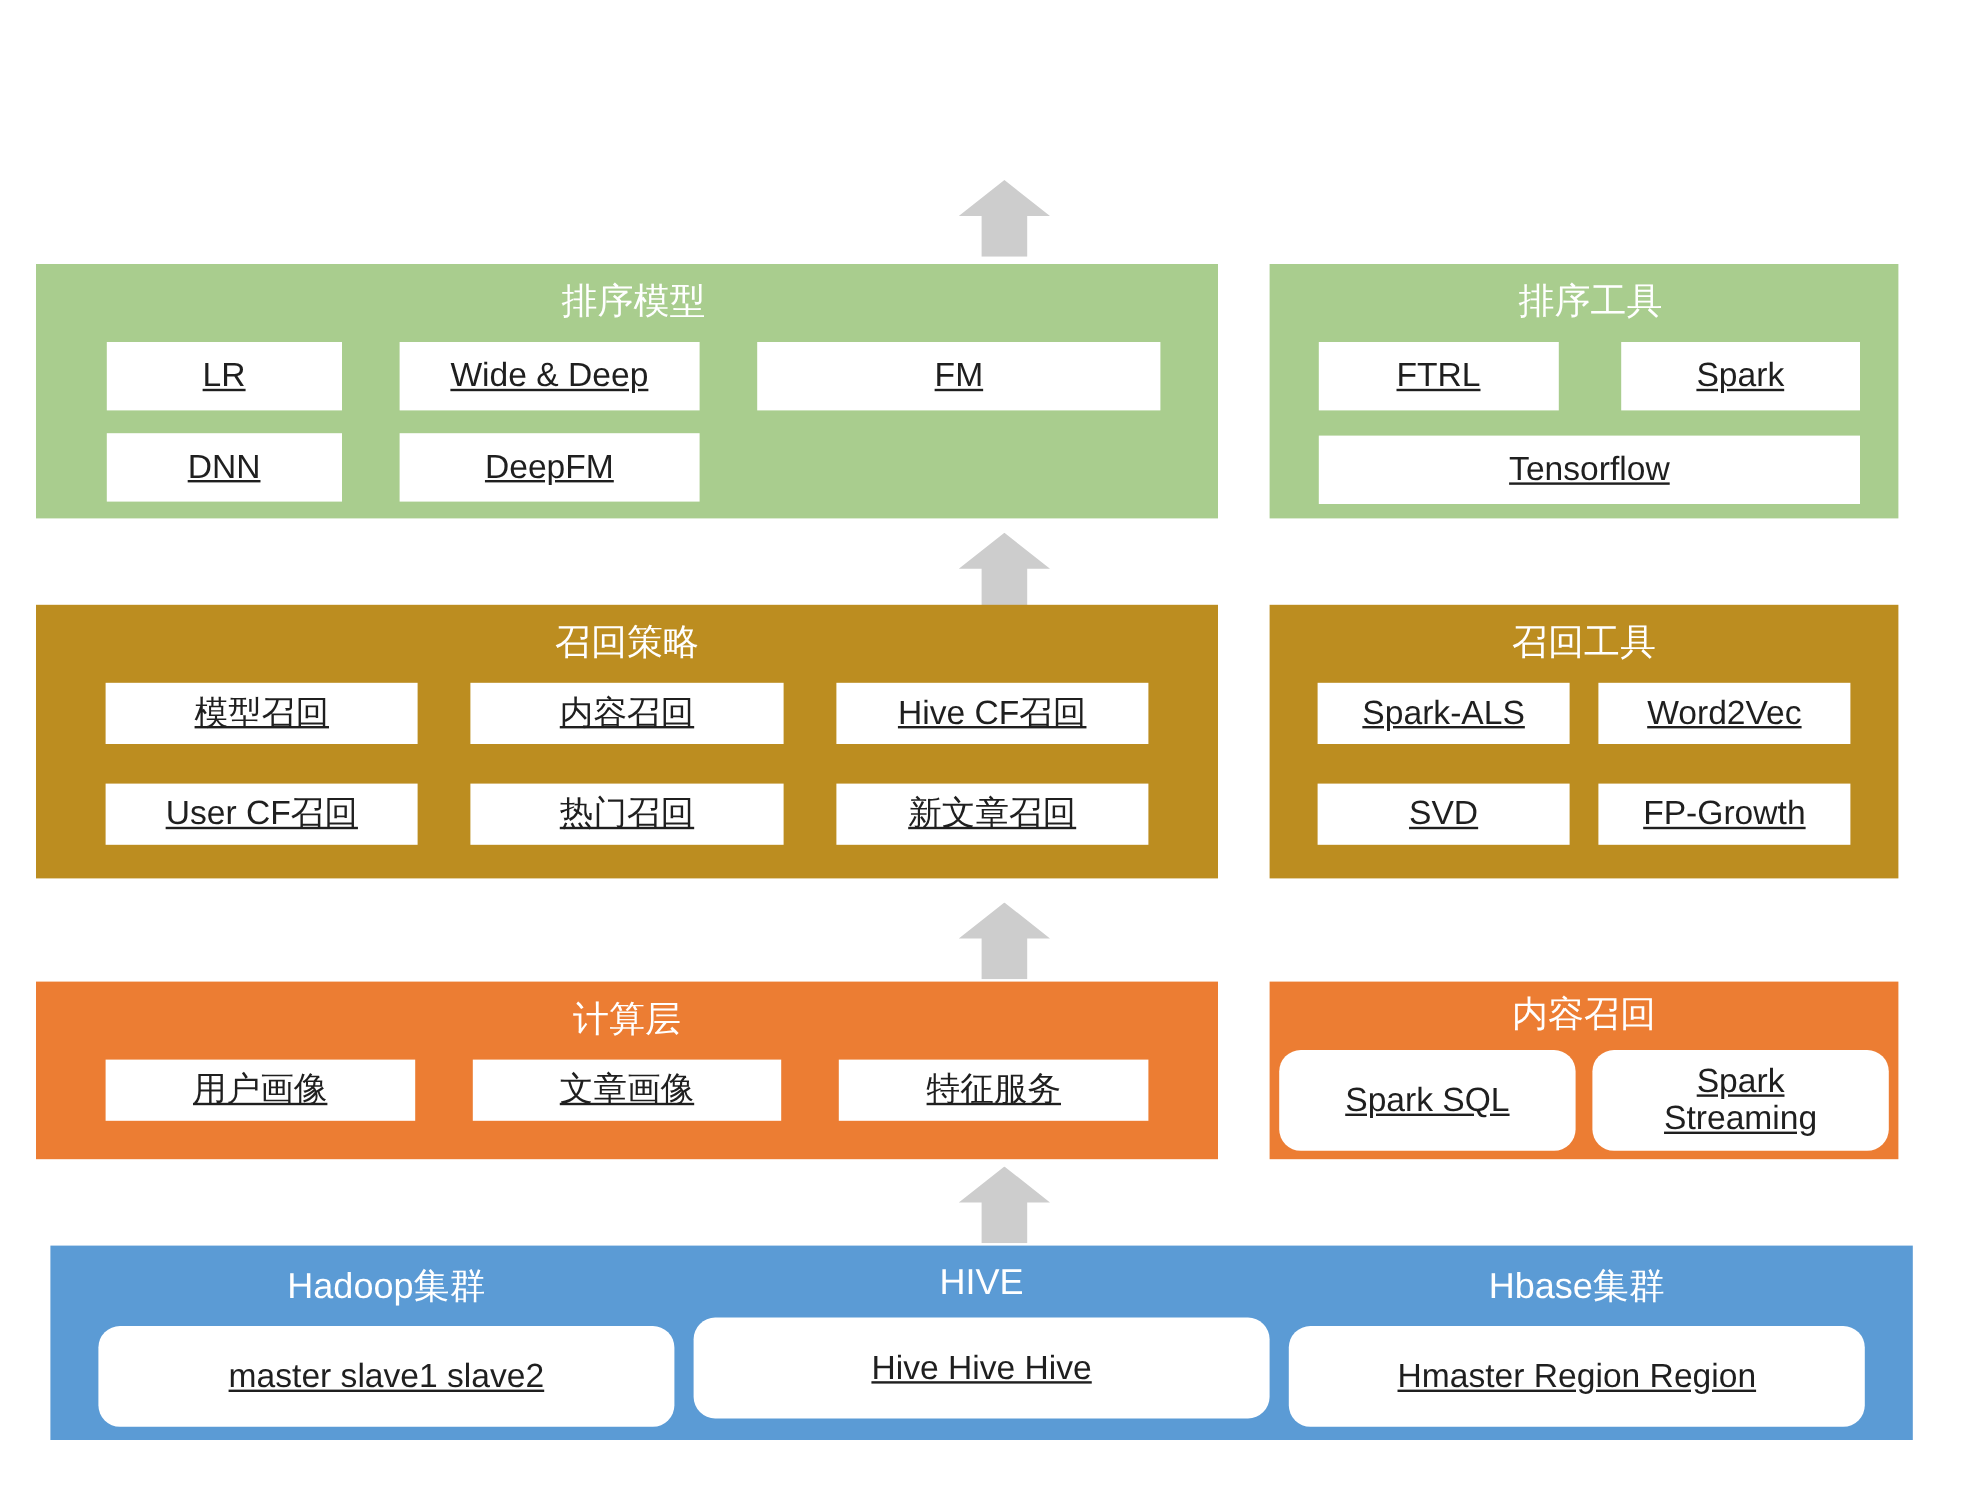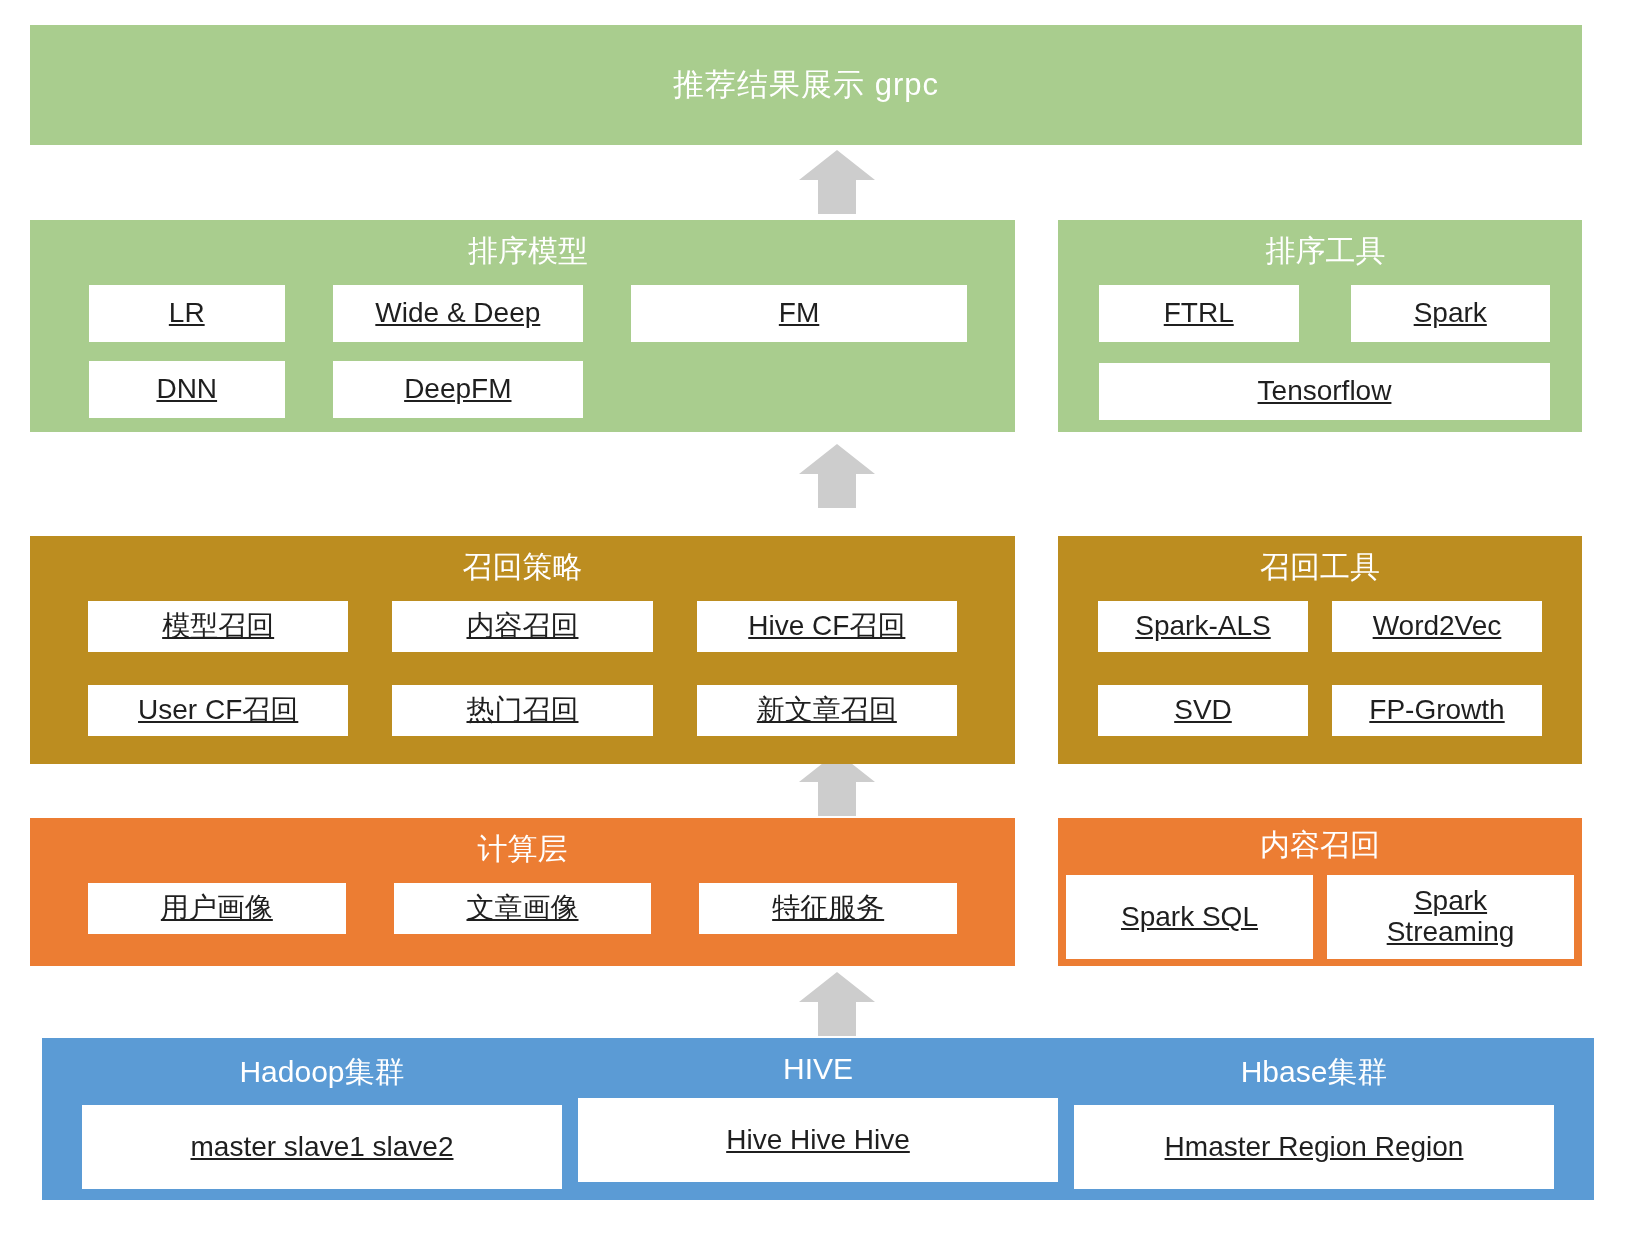--- a/index.html
+++ b/index.html
@@ -16,58 +16,55 @@
           color:#fff; font-size:31px; letter-spacing:1px;}
 
   .arrow{position:absolute; left:799px; width:76px; height:64px; color:var(--arrow);}
   .arrow svg{display:block; width:100%; height:100%;}
   .arrow-1{top:150px;} .arrow-2{top:444px;} .arrow-3{top:752px;} .arrow-4{top:972px;}
 
   .panel{position:absolute;}
   .panel-left{left:30px; width:985px;}
   .panel-right{left:1058px; width:524px;}
   .row-2{top:220px; height:212px;padding-left:11px;}
-  .row-3{top:536px; height:228px;}
+  .row-3{top:504px; height:228px;}
   .row-4{top:818px; height:148px;}
 
   .bg-green{background:var(--green);} .bg-gold{background:var(--gold);}
   .bg-orange{background:var(--orange);} .bg-blue{background:var(--blue);margin-left:12px;}
 
   .ptitle{text-align:center; color:#fff; font-size:30px; padding:11px 0 13px;}
   .ptitle-sm{padding:7px 0 9px;}
 
   .boxgrid{display:grid; column-gap:48px; row-gap:19px; margin:0 48px;}
   .grid-sorting{grid-template-columns:0.78fr 1fr 1.34fr;}
   .grid-3{grid-template-columns:1fr 1fr 1fr;}
   .grid-recall{column-gap:44px; row-gap:33px; margin:0 58px;}
   .grid-compute{margin:0 58px;}
   .grid-tools-green{grid-template-columns:1fr 1fr; column-gap:52px; row-gap:21px; margin:0 32px 0 30px;}
   .grid-tools-gold{grid-template-columns:1fr 1fr; column-gap:24px; row-gap:33px; margin:0 40px;}
   .grid-tools-orange{grid-template-columns:1fr 1fr; column-gap:14px; margin:0 8px;}
 
   .wbox{background:#fff; color:var(--ink); font-size:28px; height:57px;
         display:flex; align-items:center; justify-content:center; text-align:center; line-height:1.1;text-decoration:underline;}
   .wbox-tall{height:51px;}
-  .wbox-xl{height:84px;}
+  .wbox-xl{height:84px;border-radius:18px;}
   .span2{grid-column:1 / span 2;}
   .narrow span{display:inline-block; max-width:150px;}
 
   .storage{top:1038px; height:162px; display:grid; grid-template-columns:1fr 1fr 1fr;
            column-gap:16px; padding:8px 40px 0 40px;}
   .storage .sect{display:flex; flex-direction:column;}
   .storage .stitle{text-align:center; color:#fff; font-size:30px; padding:6px 0 12px;}
 </style>
 </head>
 <body>
 
 <div class="canvas">
 
-  <div class="band banner">
-    <span>推荐结果展示 grpc</span>
-  </div>
 
   <div class="arrow arrow-1">
     <svg viewBox="0 0 76 64">
         <polygon fill="currentColor" points="38,0 76,30 57,30 57,64 19,64 19,30 0,30"></polygon>
       </svg>
   </div>
   <div class="arrow arrow-2">
     <svg viewBox="0 0 76 64">
         <polygon fill="currentColor" points="38,0 76,30 57,30 57,64 19,64 19,30 0,30"></polygon>
       </svg>

